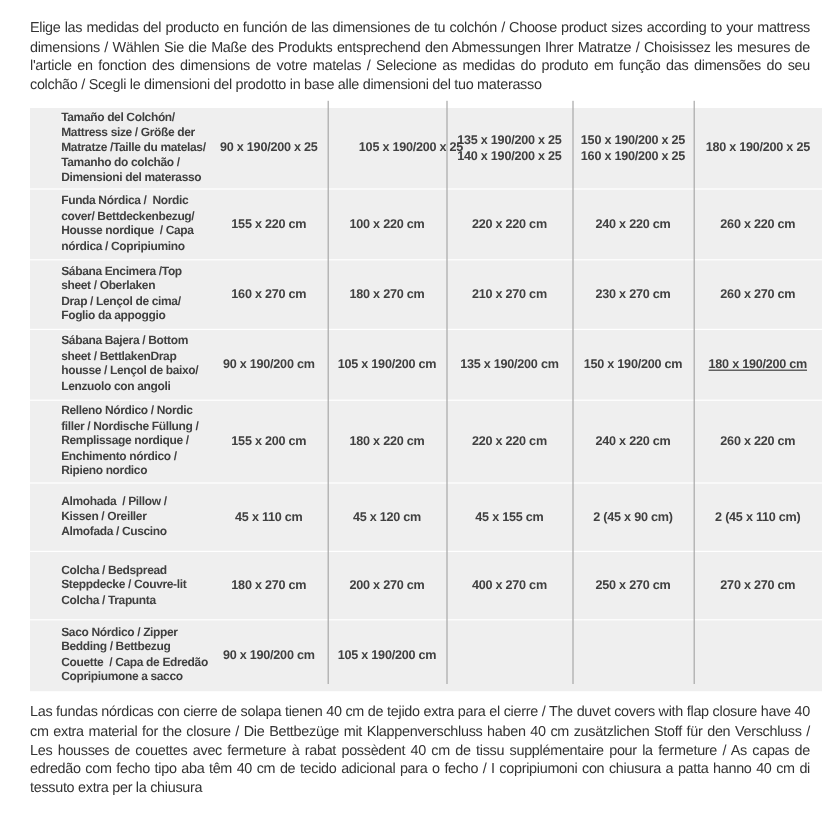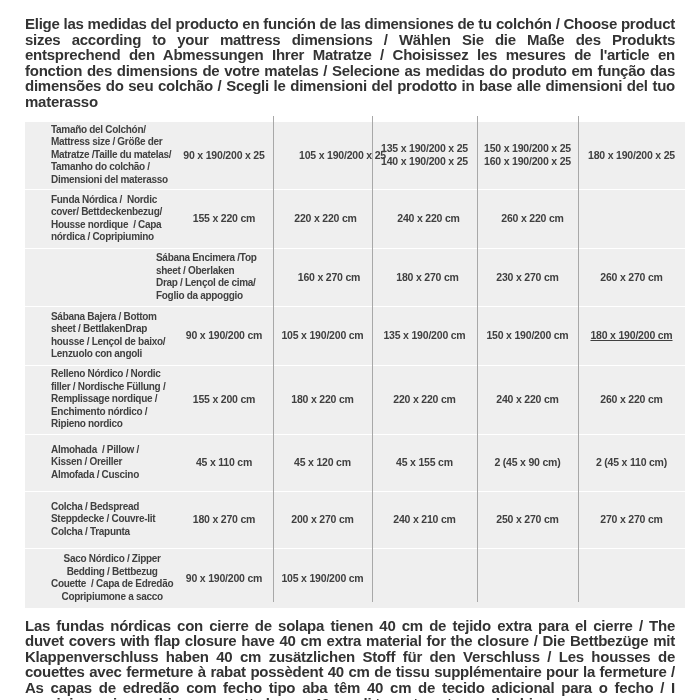--- a/index.html
+++ b/index.html
@@ -5,22 +5,22 @@
   * { margin: 0; padding: 0; box-sizing: border-box; }
   html, body { width: 700px; height: 700px; background: #ffffff; }
   body {
     font-family: "Liberation Sans", sans-serif;
     color: #3b3b3b;
     overflow: hidden;
   }
   .page { padding: 16px 25px 0 25px; width: 700px; }
 
   .intro, .footer-note {
-    font-weight: bold;
-    font-size: 15px;
+    font-weight: normal;
+    font-size: 12px;
     line-height: 15.6px;
     letter-spacing: -0.25px;
     text-align: justify;
     color: #333333;
   }
   .intro { margin-bottom: 12px; }
   .footer-note { margin-top: 10px; }
 
   .size-table {
     position: relative;
@@ -84,31 +84,33 @@
         <div class="cell value" style="width: 101px; text-align: center;">150 x 190/200 x 25
 160 x 190/200 x 25</div>
         <div class="cell value" style="width: 107px;">180 x 190/200 x 25</div>
       </div>
       <div class="trow" style="height: 58px;">
         <div class="cell label" style="width: 150px;">Funda Nórdica /  Nordic
 cover/ Bettdeckenbezug/
 Housse nordique  / Capa
 nórdica / Copripiumino</div>
         <div class="cell value" style="width: 98px;">155 x 220 cm</div>
+        <div class="cell value" style="width: 99px;">100 x 220 cm</div>
         <div class="cell value" style="width: 105px;">220 x 220 cm</div>
         <div class="cell value" style="width: 101px;">240 x 220 cm</div>
         <div class="cell value" style="width: 107px;">260 x 220 cm</div>
       </div>
       <div class="trow" style="height: 57px; justify-content: flex-end;">
         <div class="cell label" style="width: 150px;">Sábana Encimera /Top
 sheet / Oberlaken
 Drap / Lençol de cima/
 Foglio da appoggio</div>
         <div class="cell value" style="width: 98px;">160 x 270 cm</div>
         <div class="cell value" style="width: 99px;">180 x 270 cm</div>
+        <div class="cell value" style="width: 105px;">210 x 270 cm</div>
         <div class="cell value" style="width: 101px;">230 x 270 cm</div>
         <div class="cell value" style="width: 107px;">260 x 270 cm</div>
       </div>
       <div class="trow" style="height: 58px;">
         <div class="cell label" style="width: 150px;">Sábana Bajera / Bottom
 sheet / BettlakenDrap
 housse / Lençol de baixo/
 Lenzuolo con angoli</div>
         <div class="cell value" style="width: 98px;">90 x 190/200 cm</div>
         <div class="cell value" style="width: 99px;">105 x 190/200 cm</div>
@@ -137,26 +139,26 @@
         <div class="cell value" style="width: 105px;">45 x 155 cm</div>
         <div class="cell value" style="width: 101px;">2 (45 x 90 cm)</div>
         <div class="cell value" style="width: 107px;">2 (45 x 110 cm)</div>
       </div>
       <div class="trow" style="height: 56px;">
         <div class="cell label" style="width: 150px;">Colcha / Bedspread
 Steppdecke / Couvre-lit
 Colcha / Trapunta</div>
         <div class="cell value" style="width: 98px;">180 x 270 cm</div>
         <div class="cell value" style="width: 99px;">200 x 270 cm</div>
-        <div class="cell value" style="width: 105px;">240 x 210 cm</div>
+        <div class="cell value" style="width: 105px;">400 x 270 cm</div>
         <div class="cell value" style="width: 101px;">250 x 270 cm</div>
         <div class="cell value" style="width: 107px;">270 x 270 cm</div>
       </div>
       <div class="trow" style="height: 59px;">
-        <div class="cell label" style="width: 150px; text-align: center;">Saco Nórdico / Zipper
+        <div class="cell label" style="width: 150px;">Saco Nórdico / Zipper
 Bedding / Bettbezug
 Couette  / Capa de Edredão
 Copripiumone a sacco</div>
         <div class="cell value" style="width: 98px;">90 x 190/200 cm</div>
         <div class="cell value" style="width: 99px;">105 x 190/200 cm</div>
         <div class="cell value" style="width: 105px;"></div>
         <div class="cell value" style="width: 101px;"></div>
         <div class="cell value" style="width: 107px;"></div>
       </div>
     </div>

